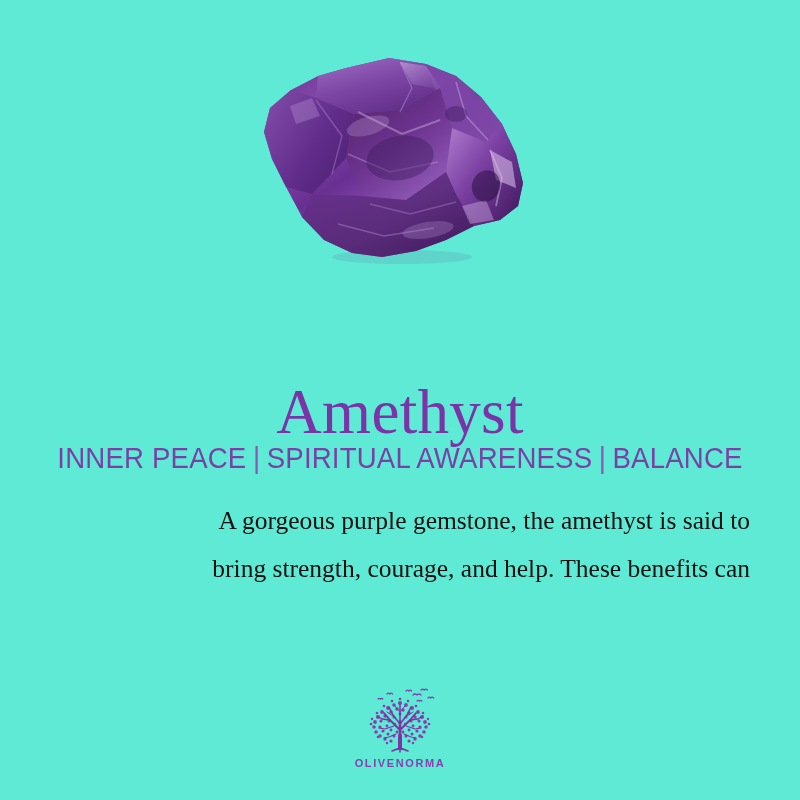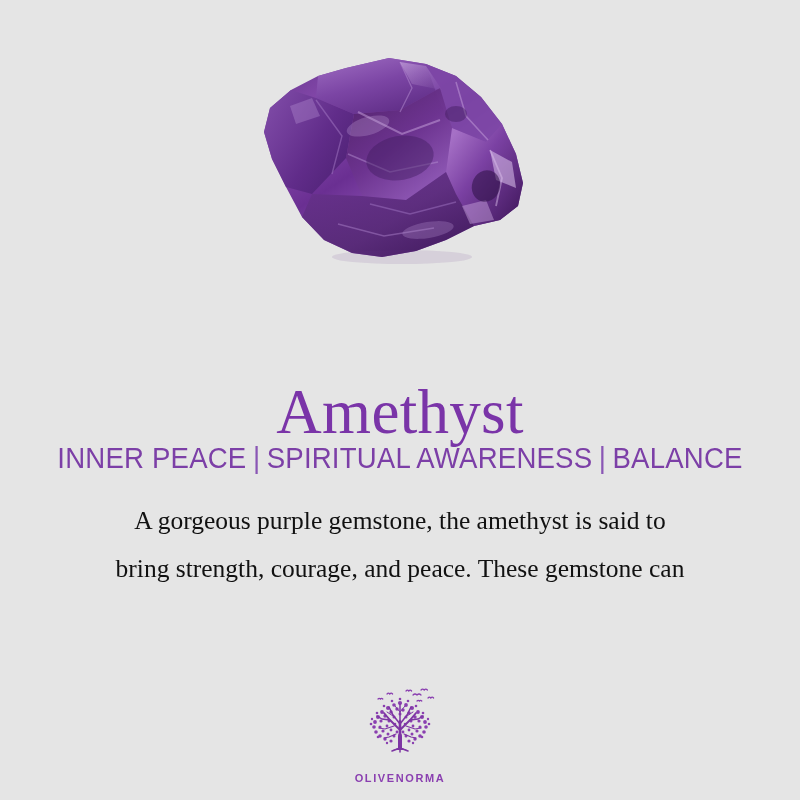--- a/index.html
+++ b/index.html
@@ -11,21 +11,21 @@
     width: 800px;
     height: 800px;
     background: #ffffff;
     font-family: "Liberation Serif", "DejaVu Serif", serif;
     overflow: hidden;
   }
   .card {
     position: relative;
     width: 800px;
     height: 800px;
-    background: #e5e5e5;
+    background: #5eead4;
     display: flex;
     flex-direction: column;
     align-items: center;
   }
 
   
   .hero {
     position: absolute;
     left: 0;
     top: 0;
@@ -86,21 +86,21 @@
     color: #8a56b5;
     font-weight: 300;
   }
 
   
   .body-copy {
     position: absolute;
     left: 50px;
     top: 497px;
     width: 700px;
-    text-align: center;
+    text-align: right;
     color: #111111;
     font-family: "Liberation Serif", "DejaVu Serif", serif;
     font-size: 25.5px;
     line-height: 48px;
     font-weight: 400;
   }
   .body-copy .ln { display: block; }
 
   
   .logo {
@@ -111,21 +111,21 @@
     display: flex;
     flex-direction: column;
     align-items: center;
   }
   .logo-mark {
     width: 86px;
     height: 70px;
     display: block;
   }
   .logo-word {
-    margin-top: 16px;
+    margin-top: 1px;
     color: #8a3fb0;
     font-family: "Liberation Sans", "DejaVu Sans", sans-serif;
     font-size: 11px;
     font-weight: 700;
     letter-spacing: 1.6px;
   }
 </style>
 </head>
 <body>
 
@@ -222,21 +222,21 @@
   </div>
 
   <h1 class="title">Amethyst</h1>
 
   <div class="tagline">
     <span class="kw">INNER PEACE</span><span class="sep">|</span><span class="kw">SPIRITUAL AWARENESS</span><span class="sep">|</span><span class="kw">BALANCE</span>
   </div>
 
   <div class="body-copy">
     <span class="ln">A gorgeous purple gemstone, the amethyst is said to</span>
-    <span class="ln">bring strength, courage, and peace. These gemstone can</span>
+    <span class="ln">bring strength, courage, and help. These benefits can</span>
   </div>
 
   <div class="logo">
     <svg class="logo-mark" viewBox="0 0 86 70" xmlns="http://www.w3.org/2000/svg">
       <g fill="#8a3fb0">
 
         <circle cx="43" cy="17" r="2.1"></circle>
           <circle cx="37" cy="19" r="1.8"></circle>
         <circle cx="49" cy="19" r="1.9"></circle>
           <circle cx="31" cy="22" r="2.0"></circle>

